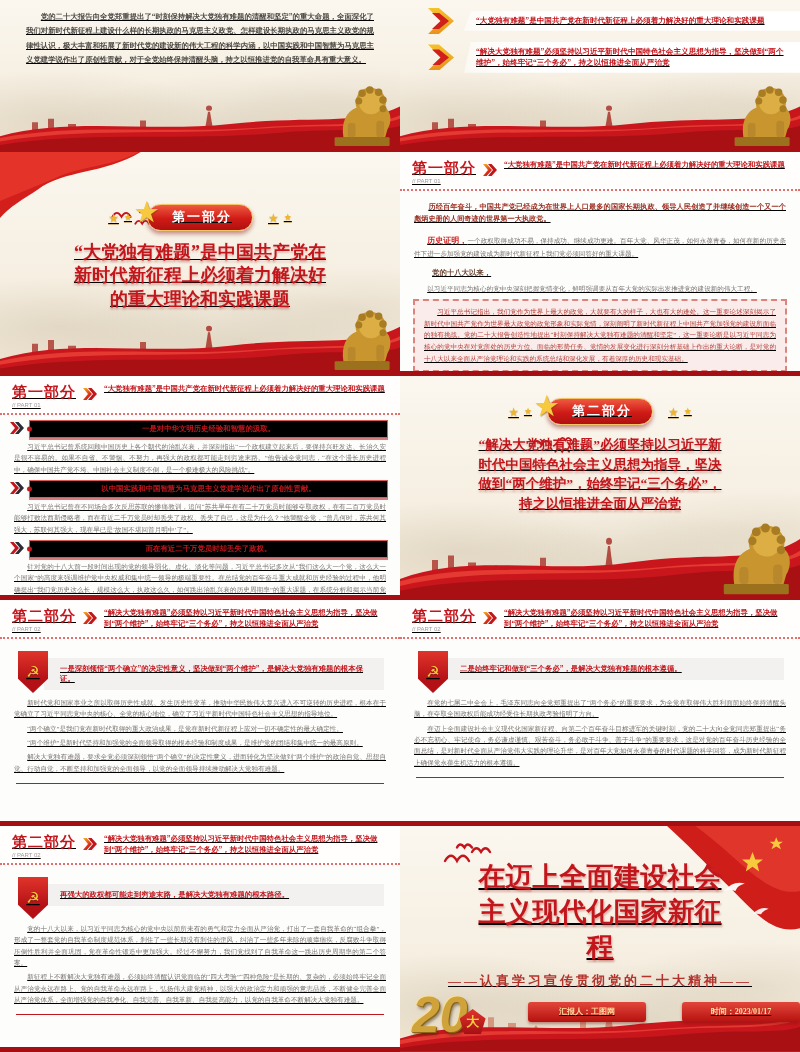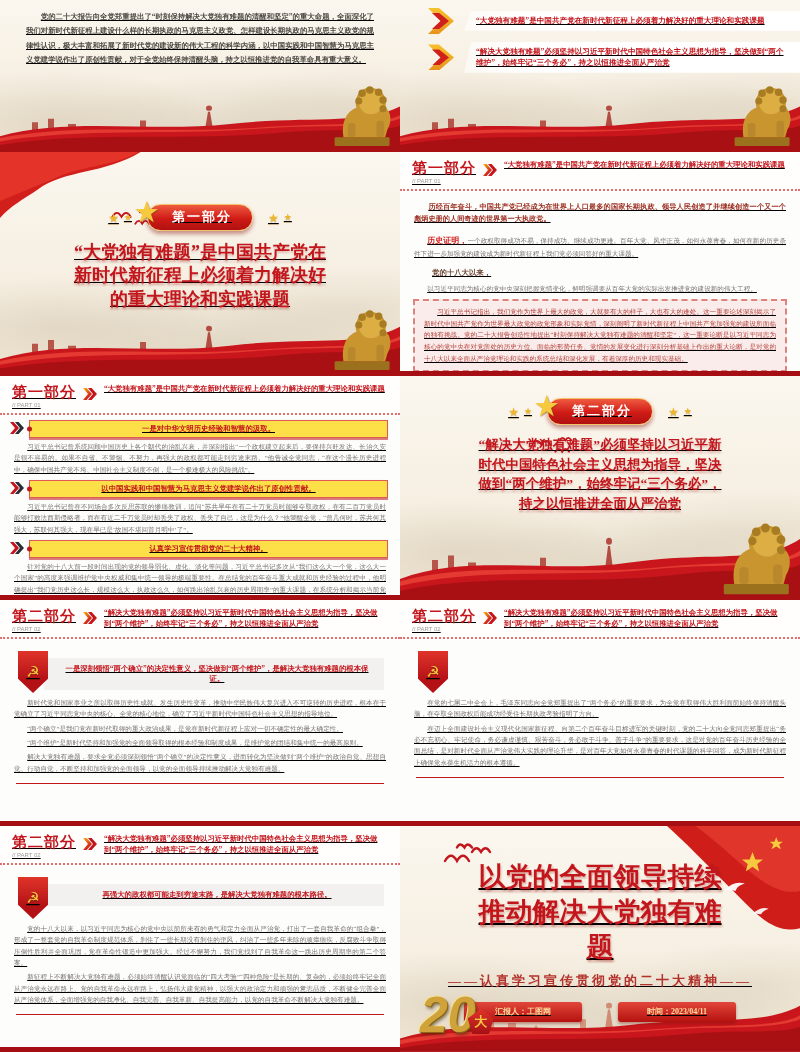--- a/index.html
+++ b/index.html
@@ -63,21 +63,21 @@
     clip-path:polygon(0 0,40% 0,100% 50%,40% 100%,0 100%,55% 50%); }
   .chev + .chev { margin-left:-4px; }
   .chev.gr { background:linear-gradient(135deg,#f2a51f 10%,#d21f1b 70%); }
   .chev.rd { background:#c3161c; }
   .chev.bk { background:#2c2c34; }
   .hdr-chev { margin-top:3px; flex-shrink:0; }
   .sec-title { flex:1; font-size:7.4px; font-weight:bold; color:#c3161c; line-height:1.55; }
   
   .pt1-item { display:flex; align-items:center; margin:5px 12px 3px 10px; gap:5px; }
   .pt1-box {
-    flex:1; position:relative; border:1px solid #e05a55; background:#fde047;
+    flex:1; position:relative; border:1px solid #e05a55; background:#000000;
     box-shadow:0 2px 0 rgba(195,22,28,.55), 0 1px 3px rgba(0,0,0,.08);
     padding:3px 8px; text-align:center; color:#c3161c; font-weight:bold; font-size:7.4px;
   }
   .pt1-box::before { content:""; position:absolute; left:-3px; top:50%; transform:translateY(-50%);
     width:5px; height:5px; border-radius:50%; background:#c3161c; }
   
   .body-p { margin:3px 14px; font-size:6.6px; line-height:1.72; color:#7a7571; text-align:justify; text-indent:2em; }
   .lead-red { color:#9b2d1f; font-weight:bold; font-size:7.2px; }
   .inline-strong-red { color:#d0201c; font-weight:bold; font-size:8px; }
   .inline-strong { color:#6e4632; font-weight:bold; font-size:7.4px; }
@@ -92,21 +92,21 @@
   .shield {
     width:30px; height:42px; flex-shrink:0; position:relative; z-index:2;
     background:linear-gradient(180deg,#e0342a 0%,#b31116 70%);
     clip-path:polygon(0 0,100% 0,100% 66%,50% 100%,0 66%);
     display:flex; align-items:center; justify-content:center;
     color:#f6c93e; font-size:15px; font-family:"DejaVu Sans",sans-serif;
     text-shadow:0 1px 1px rgba(90,20,0,.6);
   }
   .pt2-banner {
     flex:1; background:#f2f1f0; margin-left:-4px; margin-top:7px;
-    padding:6px 10px 6px 16px; font-size:7.4px; font-weight:bold; color:#c3161c; text-align:center;
+    padding:6px 10px 6px 16px; font-size:7.4px; font-weight:bold; color:#c3161c; 
   }
   .rule { border-top:1.5px solid #c3161c; margin:9px 16px 0; }
   .bottombar { position:absolute; bottom:0; left:0; right:0; height:5px; background:#a50f14; }
   
   .toc-item { position:relative; z-index:2; display:flex; align-items:center; margin:8px 0 6px 28px; }
   .toc-chev { position:relative; width:26px; height:26px; flex-shrink:0; }
   .toc-chev .outer { position:absolute; inset:0; background:linear-gradient(180deg,#f6c22c,#e8931c);
     clip-path:polygon(0 0,42% 0,100% 50%,42% 100%,0 100%,50% 50%); }
   .toc-chev .inner { position:absolute; left:4px; top:5px; width:17px; height:16px; background:#d0201c;
     clip-path:polygon(0 0,42% 0,100% 50%,42% 100%,0 100%,50% 50%); }
@@ -120,28 +120,28 @@
   .flag-corner { position:absolute; top:0; left:0; width:150px; height:66px; z-index:1; }
   .birds { position:absolute; width:46px; height:24px; z-index:2; }
   
   .final-title {
     position:relative; z-index:3; width:268px; margin:34px auto 0; text-align:center;
     font-size:27px; line-height:1.3; font-weight:900; color:#c3161c; word-break:break-all;
     text-shadow:1px 2px 2px rgba(150,30,20,.3);
   }
   .final-sub { position:relative; z-index:3; margin-top:7px; text-align:center;
     font-size:13px; font-weight:bold; letter-spacing:3px; color:#b3332c; }
-  .final-btns { position:relative; z-index:3; display:flex; justify-content:center; gap:36px; margin-top:12px; }
+  .final-btns { position:relative; z-index:3; display:flex; justify-content:flex-end; gap:36px; margin-top:12px; }
   .final-btn {
     min-width:118px; text-align:center; padding:4px 12px 5px;
     background:linear-gradient(180deg,#e2463a,#b5120f);
     border-radius:3px; color:#ffdf9e; font-size:8px; font-weight:bold;
     box-shadow:0 2px 3px rgba(120,20,10,.4);
   }
-  .logo20 { position:absolute; left:20px; bottom:14px; z-index:4; display:flex; align-items:flex-end;text-align:center; }
+  .logo20 { position:absolute; left:12px; bottom:14px; z-index:4; display:flex; align-items:flex-end;text-align:center; }
   .logo20 .num {
     font-family:"Liberation Sans",sans-serif; font-style:italic; font-weight:900; font-size:50px; line-height:.9;
     color:#cfa23a; text-shadow:1px 1px 0 #8a6417, 2px 3px 3px rgba(60,40,0,.5), -1px -1px 0 #f5df9a;
   }
   .logo20 .penta {
     width:26px; height:25px; margin-left:-8px; margin-bottom:4px;
     clip-path:polygon(50% 0,100% 38%,82% 100%,18% 100%,0 38%);
     background:linear-gradient(180deg,#e0342a,#a50f14);
     display:flex; align-items:center; justify-content:center;
     color:#f6c93e; font-size:13px; font-weight:bold;
@@ -286,21 +286,21 @@
       <div class="pt1-box">一是对中华文明历史经验和智慧的汲取。</div>
     </div>
     <p class="body-p">习近平总书记曾系统回顾中国历史上各个朝代的治乱兴衰，并深刻指出“一个政权建立起来后，要保持兴旺发达、长治久安是很不容易的。如果不自省、不警惕、不努力，再强大的政权都可能走到穷途末路。”他告诫全党同志，“在这个漫长历史进程中，确保中国共产党不垮、中国社会主义制度不倒，是一个极难极大的风险挑战”。</p>
     <div class="pt1-item">
       <span><span class="chev rd"></span><span class="chev bk"></span></span>
       <div class="pt1-box">以中国实践和中国智慧为马克思主义党建学说作出了原创性贡献。</div>
     </div>
     <p class="body-p">习近平总书记曾在不同场合多次反思苏联的惨痛教训，追问“苏共早年在有二十万党员时能够夺取政权，在有二百万党员时能够打败法西斯侵略者，而在有近二千万党员时却丢失了政权、丢失了自己，这是为什么？”他警醒全党，“曾几何时，苏共何其强大，苏联何其强大，现在早已是‘故国不堪回首月明中’了”。</p>
     <div class="pt1-item">
       <span><span class="chev rd"></span><span class="chev bk"></span></span>
-      <div class="pt1-box">认真学习宣传贯彻党的二十大精神。</div>
+      <div class="pt1-box">而在有近二千万党员时却丢失了政权。</div>
     </div>
     <p class="body-p">针对党的十八大前一段时间出现的党的领导弱化、虚化、淡化等问题，习近平总书记多次从“我们这么大一个党，这么大一个国家”的高度来强调维护党中央权威和集中统一领导的极端重要性。在总结党的百年奋斗重大成就和历史经验的过程中，他明确提出“我们党历史这么长，规模这么大，执政这么久，如何跳出治乱兴衰的历史周期率”的重大课题，在系统分析和揭示当前党内仍然存在的突出矛盾和问题的基础上，他告诫全党，“在建党百年之际，我们要居安思危，时刻警惕我们这个百年大党会不会变得老态龙钟、疾病缠身”。</p>
     <div class="bottombar"></div>
   </div>
 
   <div class="slide cream mtn">
     <svg class="birds" style="left:130px; top:58px;" viewBox="0 0 40 20">
       <path d="M2,9 q4,-7 8,0 q4,-7 8,0 M22,15 q3,-5 6,0 q3,-5 6,0 M26,5 q2,-4 5,0 q2,-4 5,0" stroke="#c3161c" stroke-width="1.6" fill="none" stroke-linecap="round"></path>
     </svg>
     <div class="badge-row" style="margin-top:22px;">
@@ -359,20 +359,21 @@
     <div class="sec-header">
       <div class="sec-part">
         <div class="zh">第二部分</div>
         <div class="en">// PART 02</div>
       </div>
       <span class="hdr-chev"><span class="chev gr"></span><span class="chev rd"></span></span>
       <div class="sec-title">“解决大党独有难题”必须坚持以习近平新时代中国特色社会主义思想为指导，坚决做到“两个维护”，始终牢记“三个务必”，持之以恒推进全面从严治党</div>
     </div>
     <div class="pt2-item">
       <span class="shield">☭</span>
+      <div class="pt2-banner">二是始终牢记和做到“三个务必”，是解决大党独有难题的根本遵循。</div>
     </div>
     <p class="body-p">在党的七届二中全会上，毛泽东同志向全党郑重提出了“两个务必”的重要要求，为全党在取得伟大胜利面前始终保持清醒头脑，在夺取全国政权后能成功经受住长期执政考验指明了方向。</p>
     <p class="body-p">在迈上全面建设社会主义现代化国家新征程、向第二个百年奋斗目标进军的关键时刻，党的二十大向全党同志郑重提出“务必不忘初心、牢记使命，务必谦虚谨慎、艰苦奋斗，务必敢于斗争、善于斗争”的重要要求，这是对党的百年奋斗历史经验的全面总结，是对新时代全面从严治党伟大实践的理论升华，是对百年大党如何永葆青春的时代课题的科学回答，成为新时代新征程上确保党永葆生机活力的根本遵循。</p>
     <div class="rule"></div>
     <div class="bottombar"></div>
   </div>
 
   <div class="slide white">
     <div class="sec-header">
       <div class="sec-part">
@@ -397,25 +398,25 @@
       <path d="M2,12 q4,-7 8,0 q4,-7 8,0 M20,6 q3,-5 6,0 q3,-5 6,0 M10,3 q2,-4 5,0 q2,-4 5,0" stroke="#c3161c" stroke-width="1.6" fill="none" stroke-linecap="round"></path>
     </svg>
     <svg class="brush-tr" viewBox="0 0 200 140" preserveAspectRatio="none">
       <path d="M60,0 H200 V110 C170,118 150,90 120,60 C100,40 80,18 60,0 Z" fill="#cf1d1a"></path>
       <path d="M90,0 H200 V70 C175,76 150,52 128,32 C116,21 103,10 90,0 Z" fill="#e0352b"></path>
       <polygon points="150,28 153,36 161,36 155,41 157,49 150,44 143,49 145,41 139,36 147,36" fill="#f6c93e"></polygon>
       <polygon points="175,12 177,17 182,17 178,20 180,25 175,22 170,25 172,20 168,17 173,17" fill="#f6c93e"></polygon>
       <path d="M120,70 q10,-12 22,-8 q-8,2 -10,8 q-6,-2 -12,0 Z" fill="#ffffff" opacity="0.95"></path>
       <path d="M150,95 q8,-9 17,-6 q-6,2 -8,6 q-5,-1 -9,0 Z" fill="#ffffff" opacity="0.9"></path>
     </svg>
-    <div class="final-title">以党的全面领导持续推动解决大党独有难题</div>
+    <div class="final-title">在迈上全面建设社会主义现代化国家新征程</div>
     <div class="final-sub">——认真学习宣传贯彻党的二十大精神——</div>
     <div class="final-btns">
       <span class="final-btn">汇报人：工图网</span>
-      <span class="final-btn">时间：2023/04/11</span>
+      <span class="final-btn">时间：2023/01/17</span>
     </div>
     <div class="logo20">
       <span class="num">20</span>
       <span class="penta">大</span>
     </div>
     <svg class="ribbon" style="height:34%;" viewBox="0 0 400 80" preserveAspectRatio="none">
       <path d="M60,58 h12 v-10 h6 v10 h10 v-14 h6 v14 h14 v-8 h8 v8 h16 l4,-6 4,6 h40 v-12 h6 v12 h30 z" fill="#c86a50" opacity="0.6"></path>
       <path d="M205,56 l3,-20 h2 l3,20 z" fill="#c86a50" opacity="0.7"></path>
         <circle cx="209" cy="32" r="3" fill="#c86a50" opacity="0.7"></circle>
       <path d="M0,66 C70,44 150,62 230,52 C310,42 360,54 400,32 L400,80 L0,80 Z" fill="#c9161c"></path>

